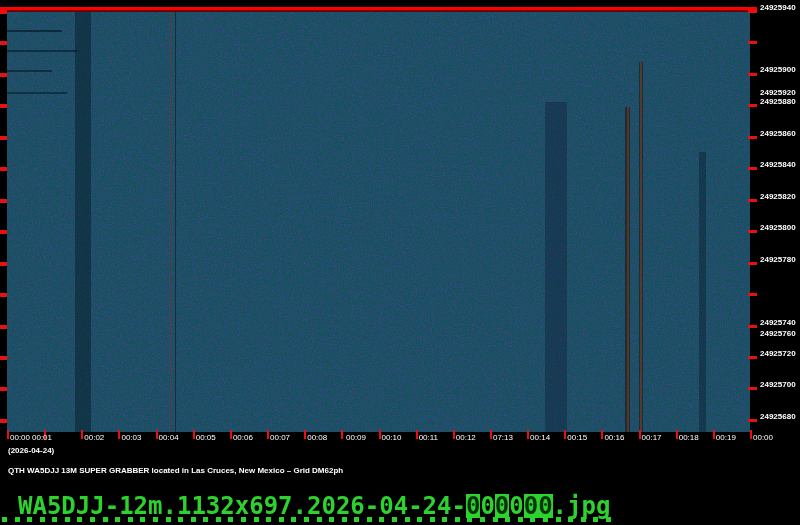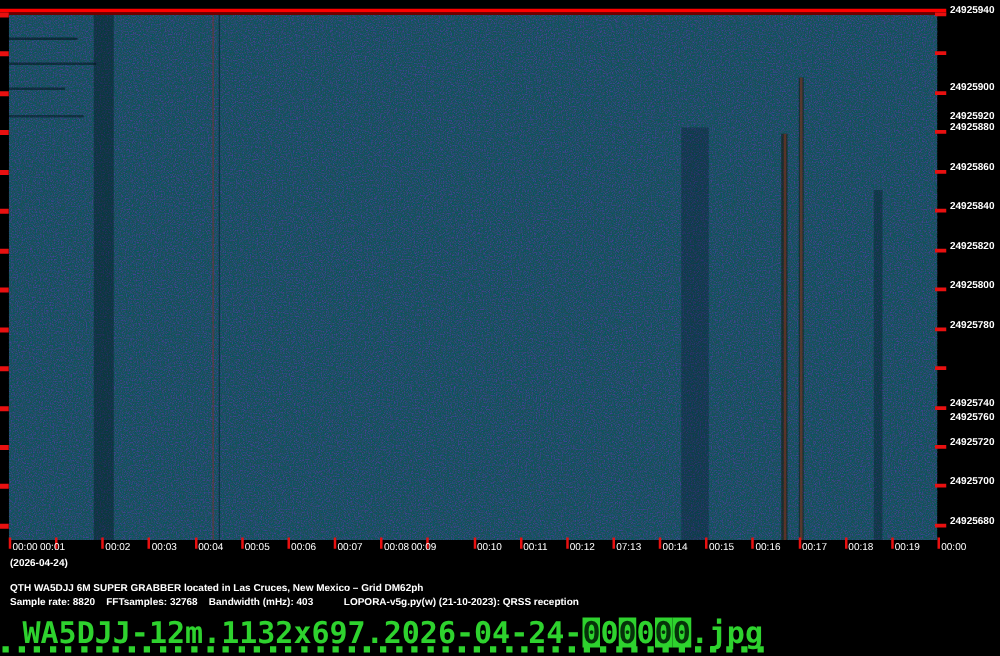--- a/index.html
+++ b/index.html
@@ -125,21 +125,21 @@
       <div class="tlabel" style="left: 158.6px;">00:04</div>
       <div class="ttick" style="left: 192.75px; background: rgb(232, 16, 16);"></div>
       <div class="tlabel" style="left: 195.75px;">00:05</div>
       <div class="ttick" style="left: 229.9px; background: rgb(232, 16, 16);"></div>
       <div class="tlabel" style="left: 232.9px;">00:06</div>
       <div class="ttick" style="left: 267.05px; background: rgb(232, 16, 16);"></div>
       <div class="tlabel" style="left: 270.05px;">00:07</div>
       <div class="ttick" style="left: 304.2px; background: rgb(232, 16, 16);"></div>
       <div class="tlabel" style="left: 307.2px;">00:08</div>
       <div class="ttick" style="left: 341.35px; background: rgb(232, 16, 16);"></div>
-      <div class="tlabel" style="left: 329px;">00:09</div>
+      <div class="tlabel" style="left: 346px;">00:09</div>
       <div class="ttick" style="left: 378.5px; background: rgb(232, 16, 16);"></div>
       <div class="tlabel" style="left: 381.5px;">00:10</div>
       <div class="ttick" style="left: 415.65px; background: rgb(232, 16, 16);"></div>
       <div class="tlabel" style="left: 418.65px;">00:11</div>
       <div class="ttick" style="left: 452.8px; background: rgb(232, 16, 16);"></div>
       <div class="tlabel" style="left: 455.8px;">00:12</div>
       <div class="ttick" style="left: 489.95px; background: rgb(232, 16, 16);"></div>
       <div class="tlabel" style="left: 492.95px;">07:13</div>
       <div class="ttick" style="left: 527.1px; background: rgb(232, 16, 16);"></div>
       <div class="tlabel" style="left: 530.1px; text-align: center;">00:14</div>
@@ -152,22 +152,21 @@
       <div class="ttick" style="left: 675.7px; background: rgb(232, 16, 16);"></div>
       <div class="tlabel" style="left: 678.7px;">00:18</div>
       <div class="ttick" style="left: 712.85px; background: rgb(232, 16, 16);"></div>
       <div class="tlabel" style="left: 715.85px;">00:19</div>
       <div class="ttick" style="left: 750px; background: rgb(232, 16, 16);"></div>
       <div class="tlabel" style="left: 753px;">00:00</div>
     </div>
 
   <div class="datelabel">(2026-04-24)</div>
 
-  <div class="infoline line1">QTH WA5DJJ 6M SUPER GRABBER located in Las Cruces, New Mexico – Grid DM62ph</div>
-  <div class="infoline line2">Sample rate: 8820    FFTsamples: 32768    Bandwidth (mHz): 403           LOPORA-v5g.py(w) (21-10-2023): QRSS reception</div>
+  <div class="infoline line1">QTH WA5DJJ 13M SUPER GRABBER located in Las Cruces, New Mexico – Grid DM62ph</div>
 
   <div class="filename" style="color: rgb(46, 210, 46);"><span>WA5DJJ-12m.1132x697.2026-04-24-</span><span id="fn-digits"><span class="fn-digit" style="background: rgb(46, 210, 46); color: rgb(6, 51, 10);">0</span><span class="fn-digit">0</span><span class="fn-digit" style="background: rgb(46, 210, 46); color: rgb(6, 51, 10);">0</span><span class="fn-digit">0</span><span class="fn-digit" style="background: rgb(46, 210, 46); color: rgb(6, 51, 10);">0</span><span class="fn-digit" style="background: rgb(46, 210, 46); color: rgb(6, 51, 10);">0</span></span><span>.jpg</span></div>
 
   <div id="dot-row">
       <div class="dot" style="left: 2px; background: rgb(46, 210, 46);"></div>
       <div class="dot" style="left: 14.58px; background: rgb(46, 210, 46);"></div>
       <div class="dot" style="left: 27.16px; background: rgb(46, 210, 46);"></div>
       <div class="dot" style="left: 39.74px; background: rgb(46, 210, 46);"></div>
       <div class="dot" style="left: 52.32px; background: rgb(46, 210, 46);"></div>
       <div class="dot" style="left: 64.9px; background: rgb(46, 210, 46);"></div>

